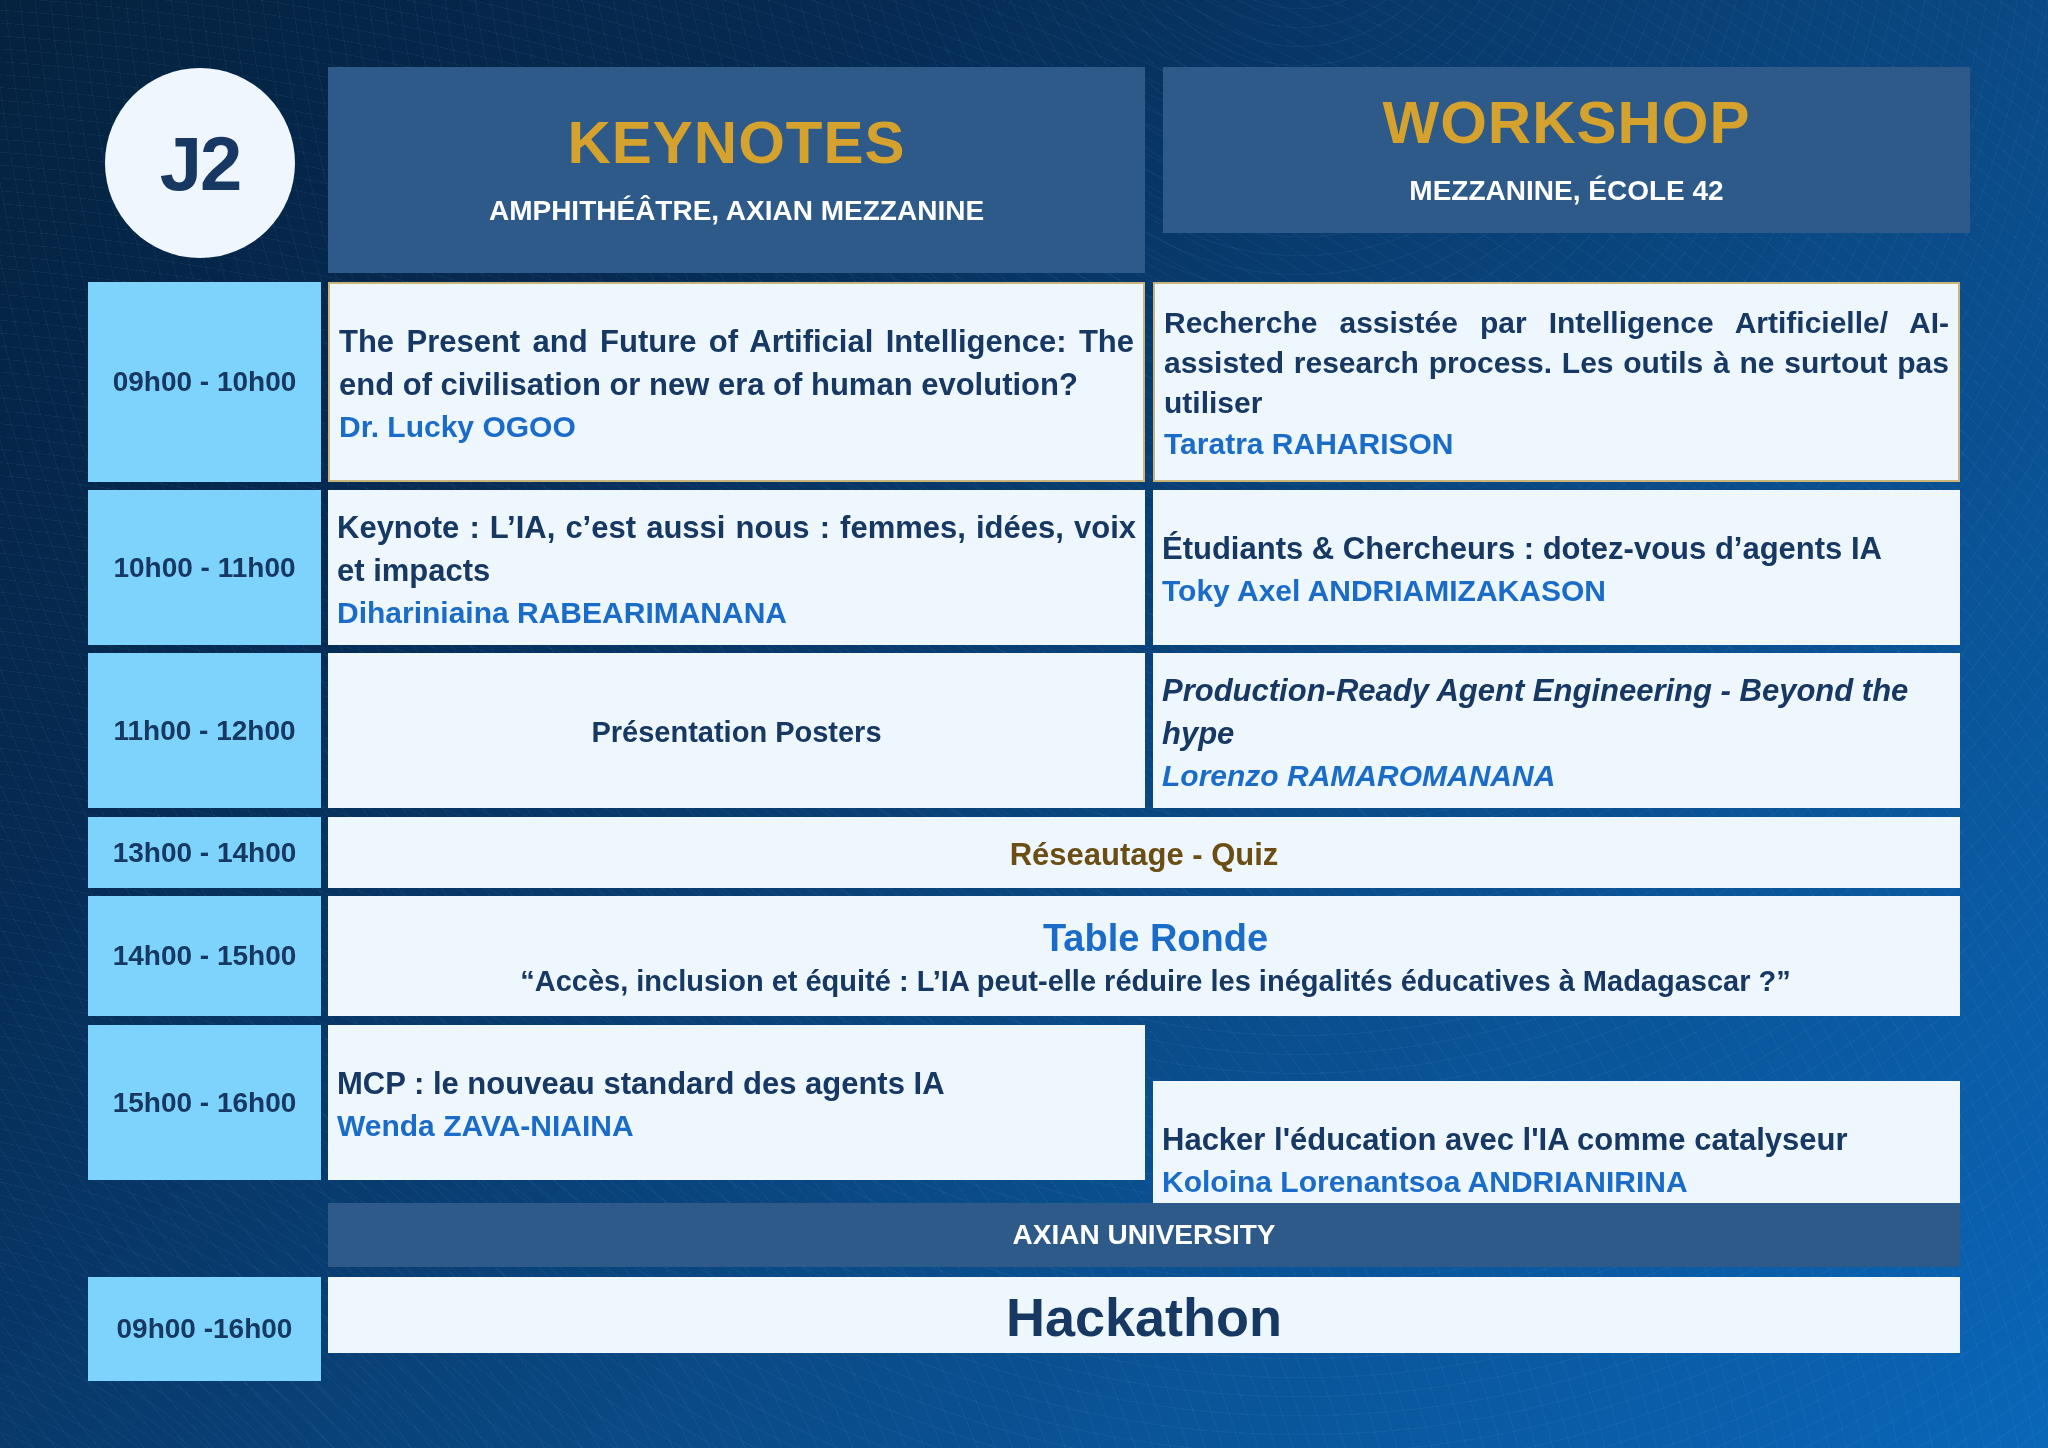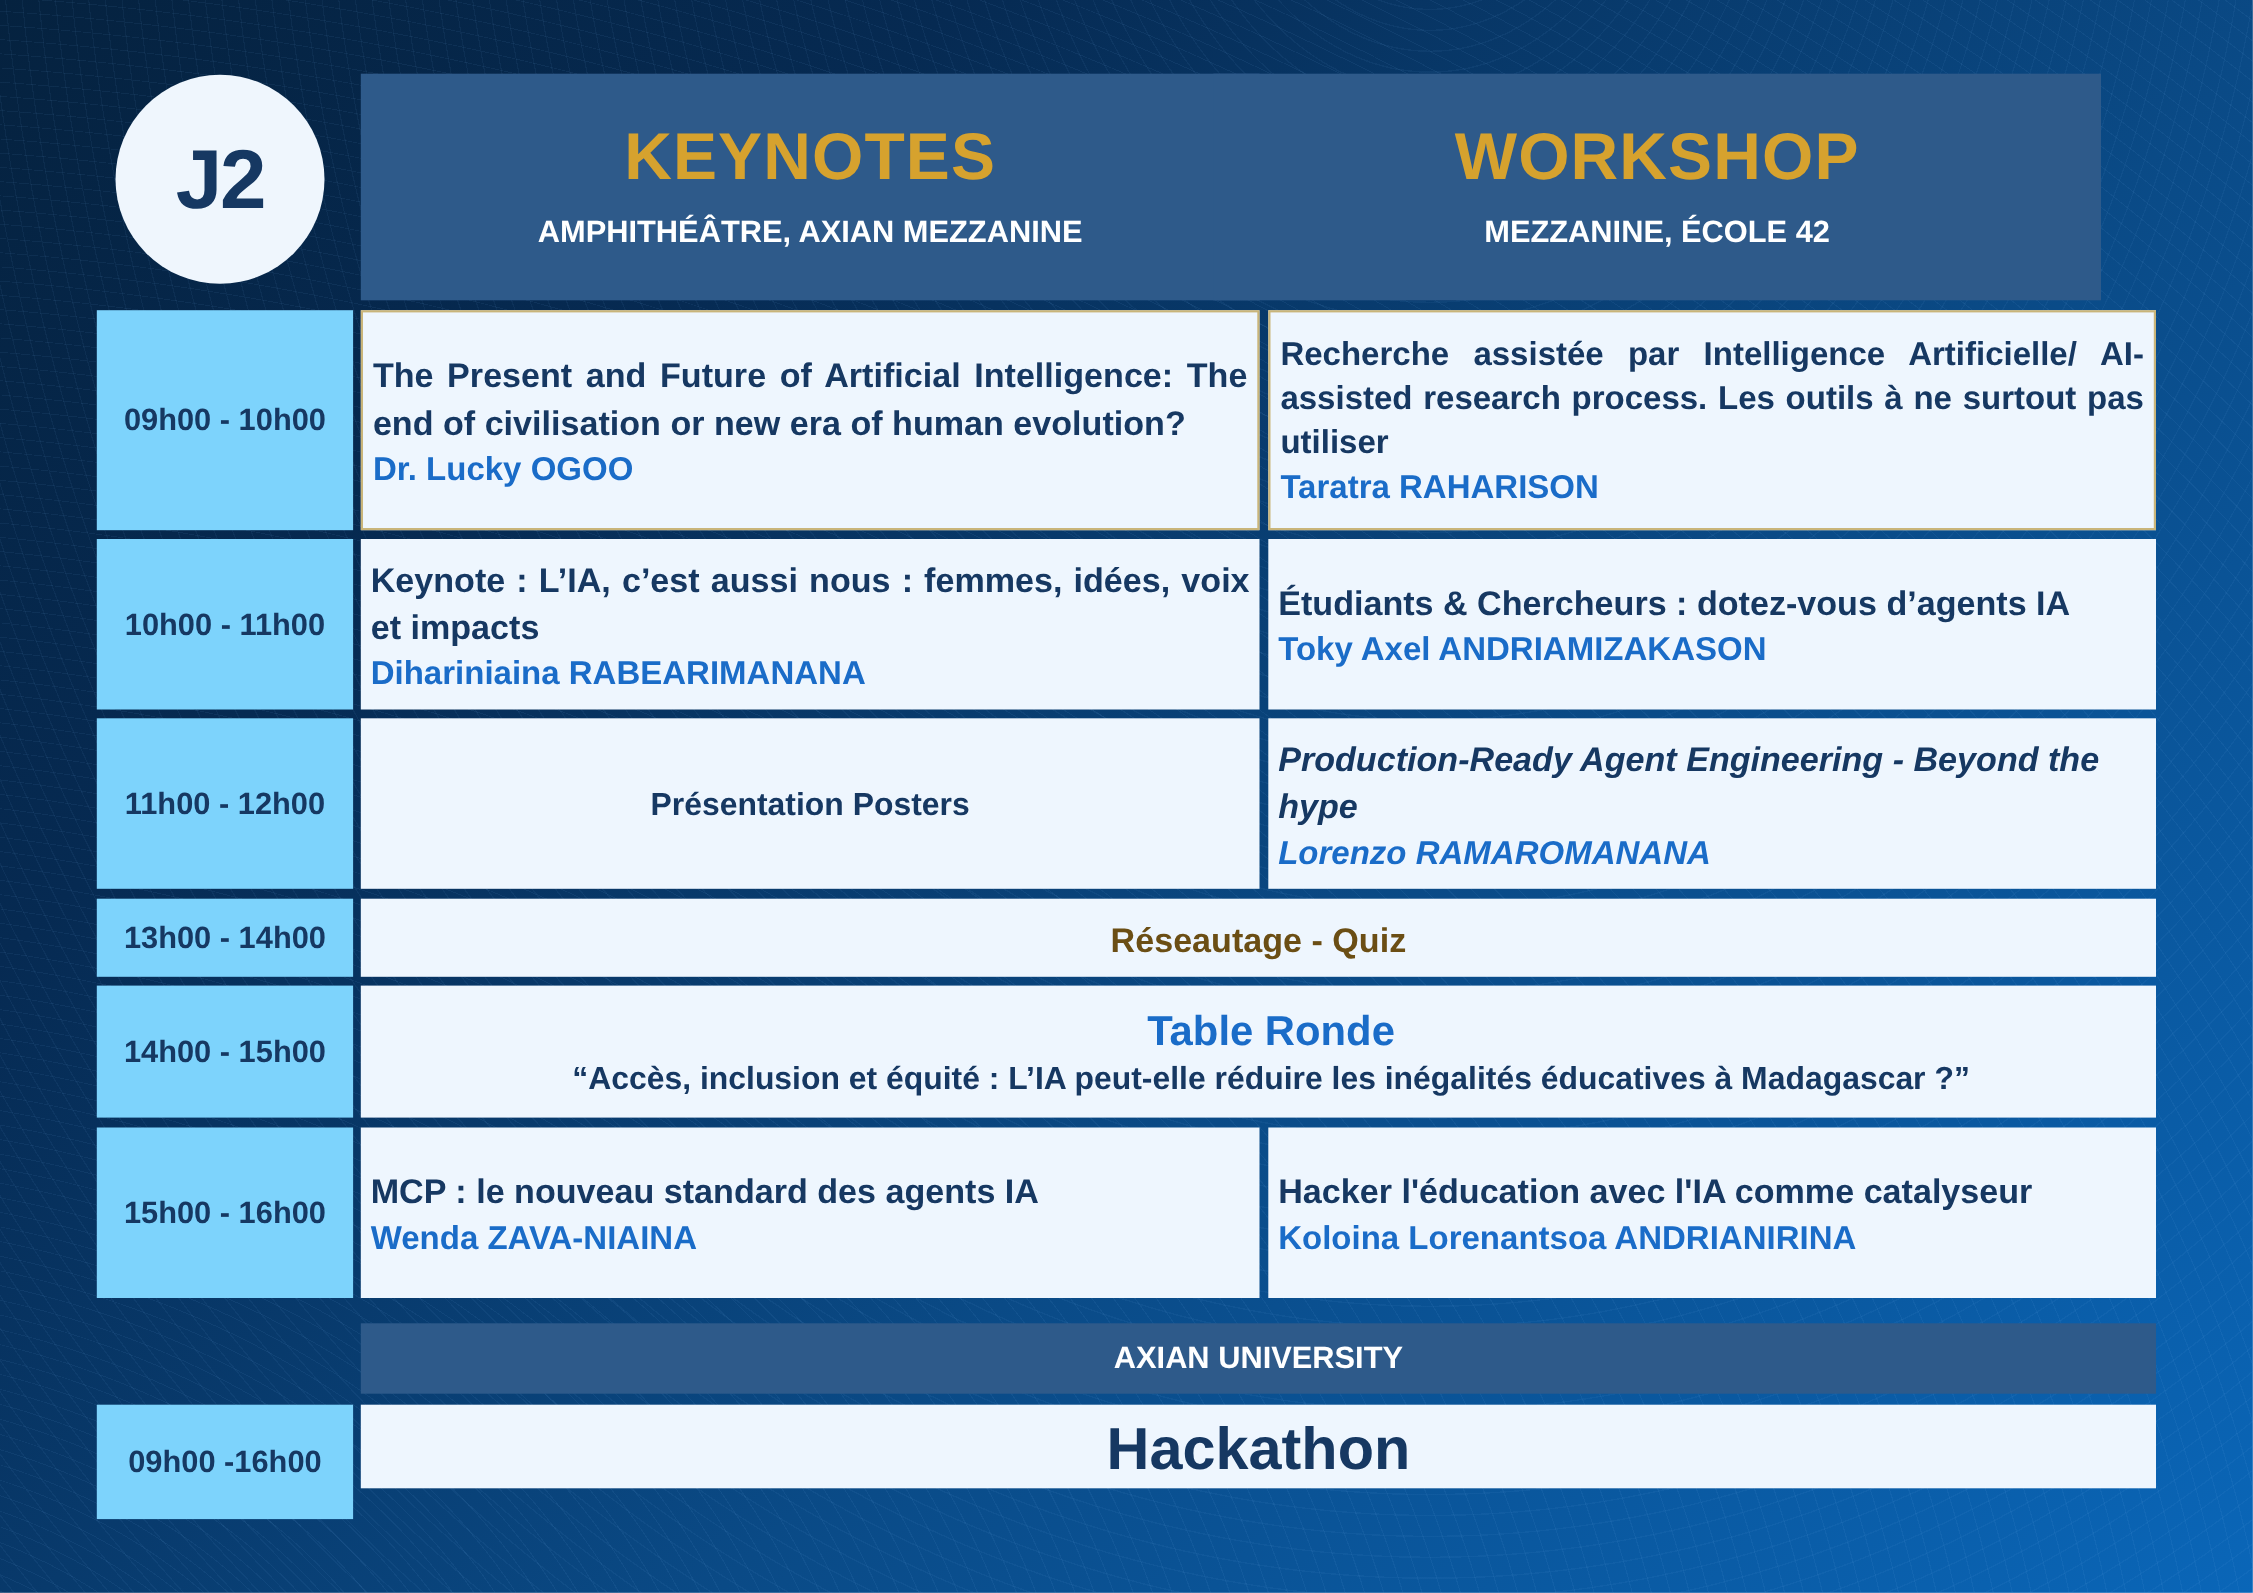--- a/index.html
+++ b/index.html
@@ -52,21 +52,21 @@
 <body>
 
 <div class="wave"></div>
 
 <div class="abs circle">J2</div>
 
 <div class="abs hdr" style="left:328px; top:67px; width:817px; height:206px;">
   <div class="hdr-title">KEYNOTES</div>
   <div class="hdr-sub">AMPHITHÉÂTRE, AXIAN MEZZANINE</div>
 </div>
-<div class="abs hdr" style="left:1103px; top:67px; width:807px; height:206px;">
+<div class="abs hdr" style="left:1163px; top:67px; width:807px; height:166px;">
   <div class="hdr-title">WORKSHOP</div>
   <div class="hdr-sub">MEZZANINE, ÉCOLE 42</div>
 </div>
 
 <div class="abs time" style="left:88px; top:282px; width:233px; height:200px;">09h00 - 10h00</div>
 <div class="abs cell gold" style="left:328px; top:282px; width:817px; height:200px;">
   <div class="title just">The Present and Future of Artificial Intelligence: The end of civilisation or new era of human evolution?</div>
   <div class="speaker">Dr. Lucky OGOO</div>
 </div>
 <div class="abs cell gold" style="left:1153px; top:282px; width:807px; height:200px;">
@@ -102,21 +102,21 @@
 <div class="abs cell center" style="left:328px; top:896px; width:1632px; height:120px;padding-left:32px;">
   <div class="table-ronde">Table Ronde</div>
   <div class="quote">“Accès, inclusion et équité : L’IA peut-elle réduire les inégalités éducatives à Madagascar ?”</div>
 </div>
 
 <div class="abs time" style="left:88px; top:1025px; width:233px; height:155px;">15h00 - 16h00</div>
 <div class="abs cell" style="left:328px; top:1025px; width:817px; height:155px;">
   <div class="title">MCP : le nouveau standard des agents IA</div>
   <div class="speaker">Wenda ZAVA-NIAINA</div>
 </div>
-<div class="abs cell" style="left:1153px; top:1025px; width:807px; height:155px;">
+<div class="abs cell" style="left:1153px; top:1081px; width:807px; height:155px;">
   <div class="title">Hacker l'éducation avec l'IA comme catalyseur</div>
   <div class="speaker">Koloina Lorenantsoa ANDRIANIRINA</div>
 </div>
 
 <div class="abs band" style="left:328px; top:1203px; width:1632px; height:64px;">AXIAN UNIVERSITY</div>
 <div class="abs time" style="left:88px; top:1277px; width:233px; height:104px;">09h00 -16h00</div>
 <div class="abs cell center" style="left:328px; top:1277px; width:1632px; height:76px;">
   <div class="hack">Hackathon</div>
 </div>
 

